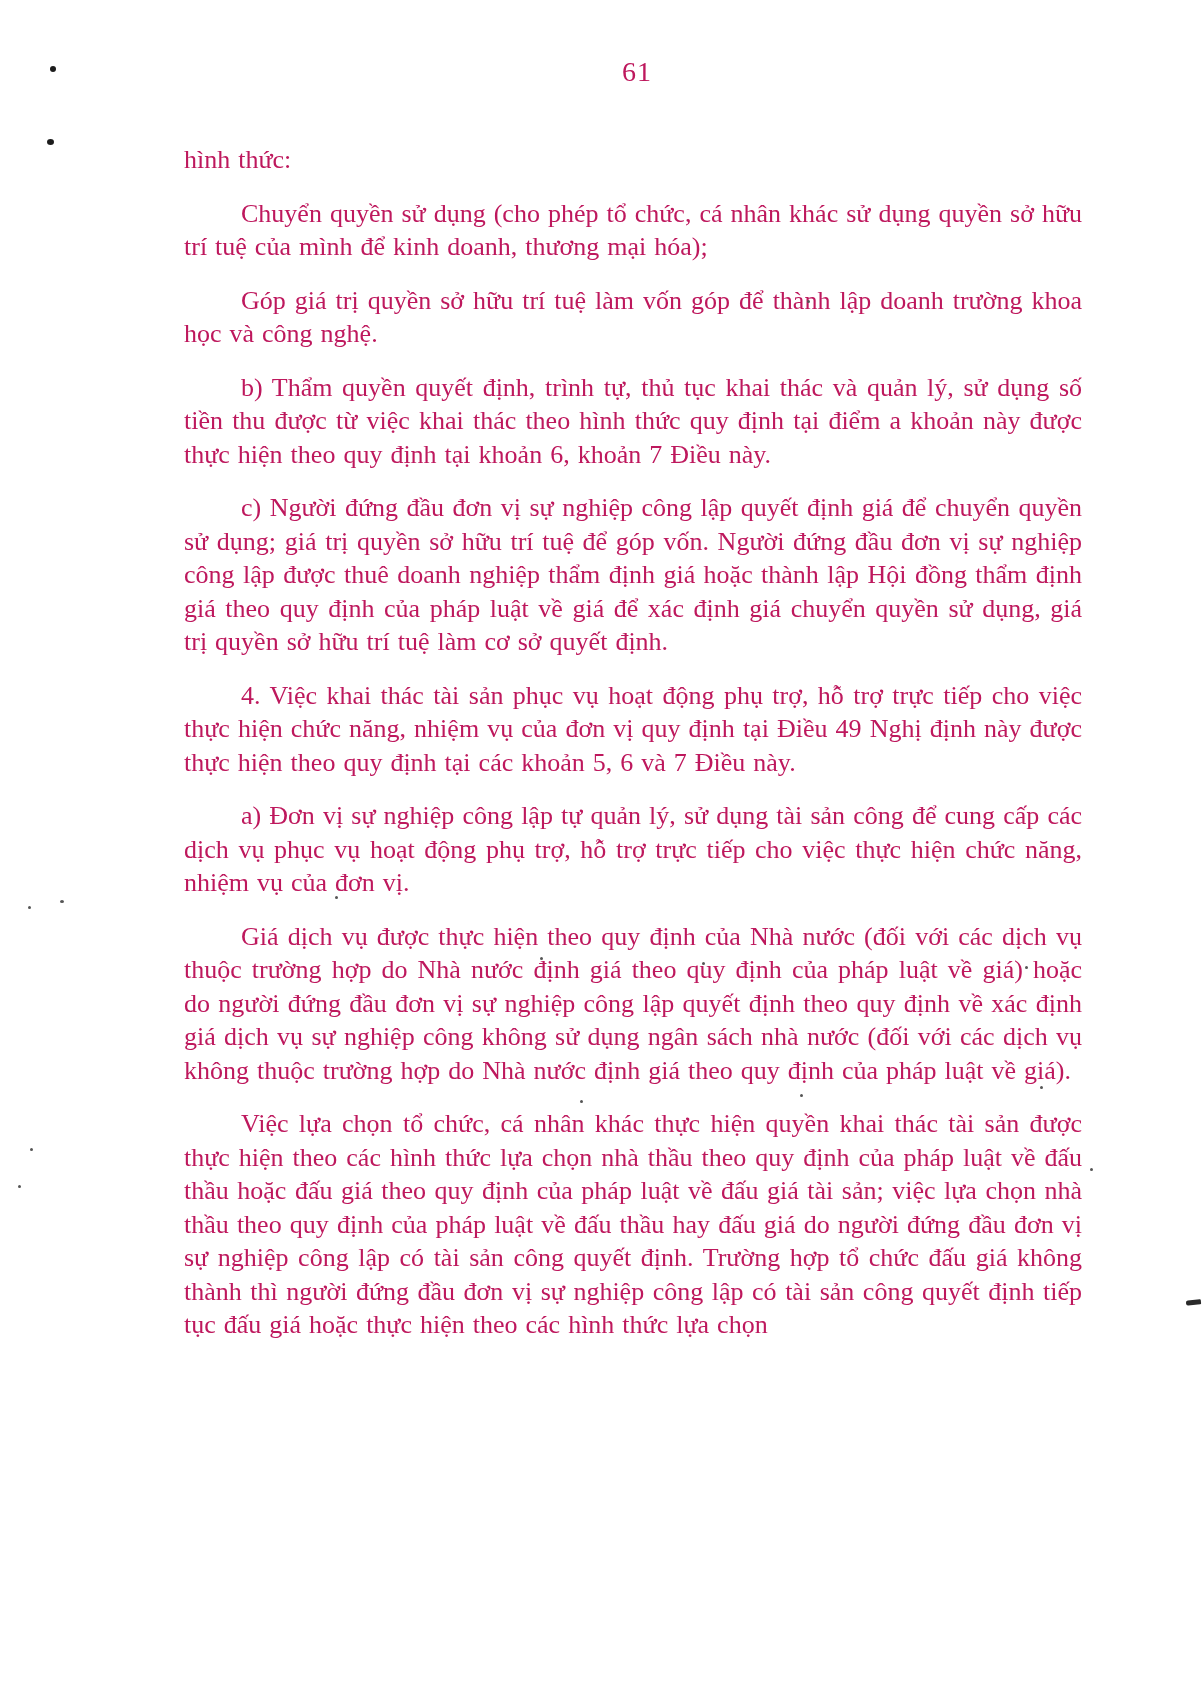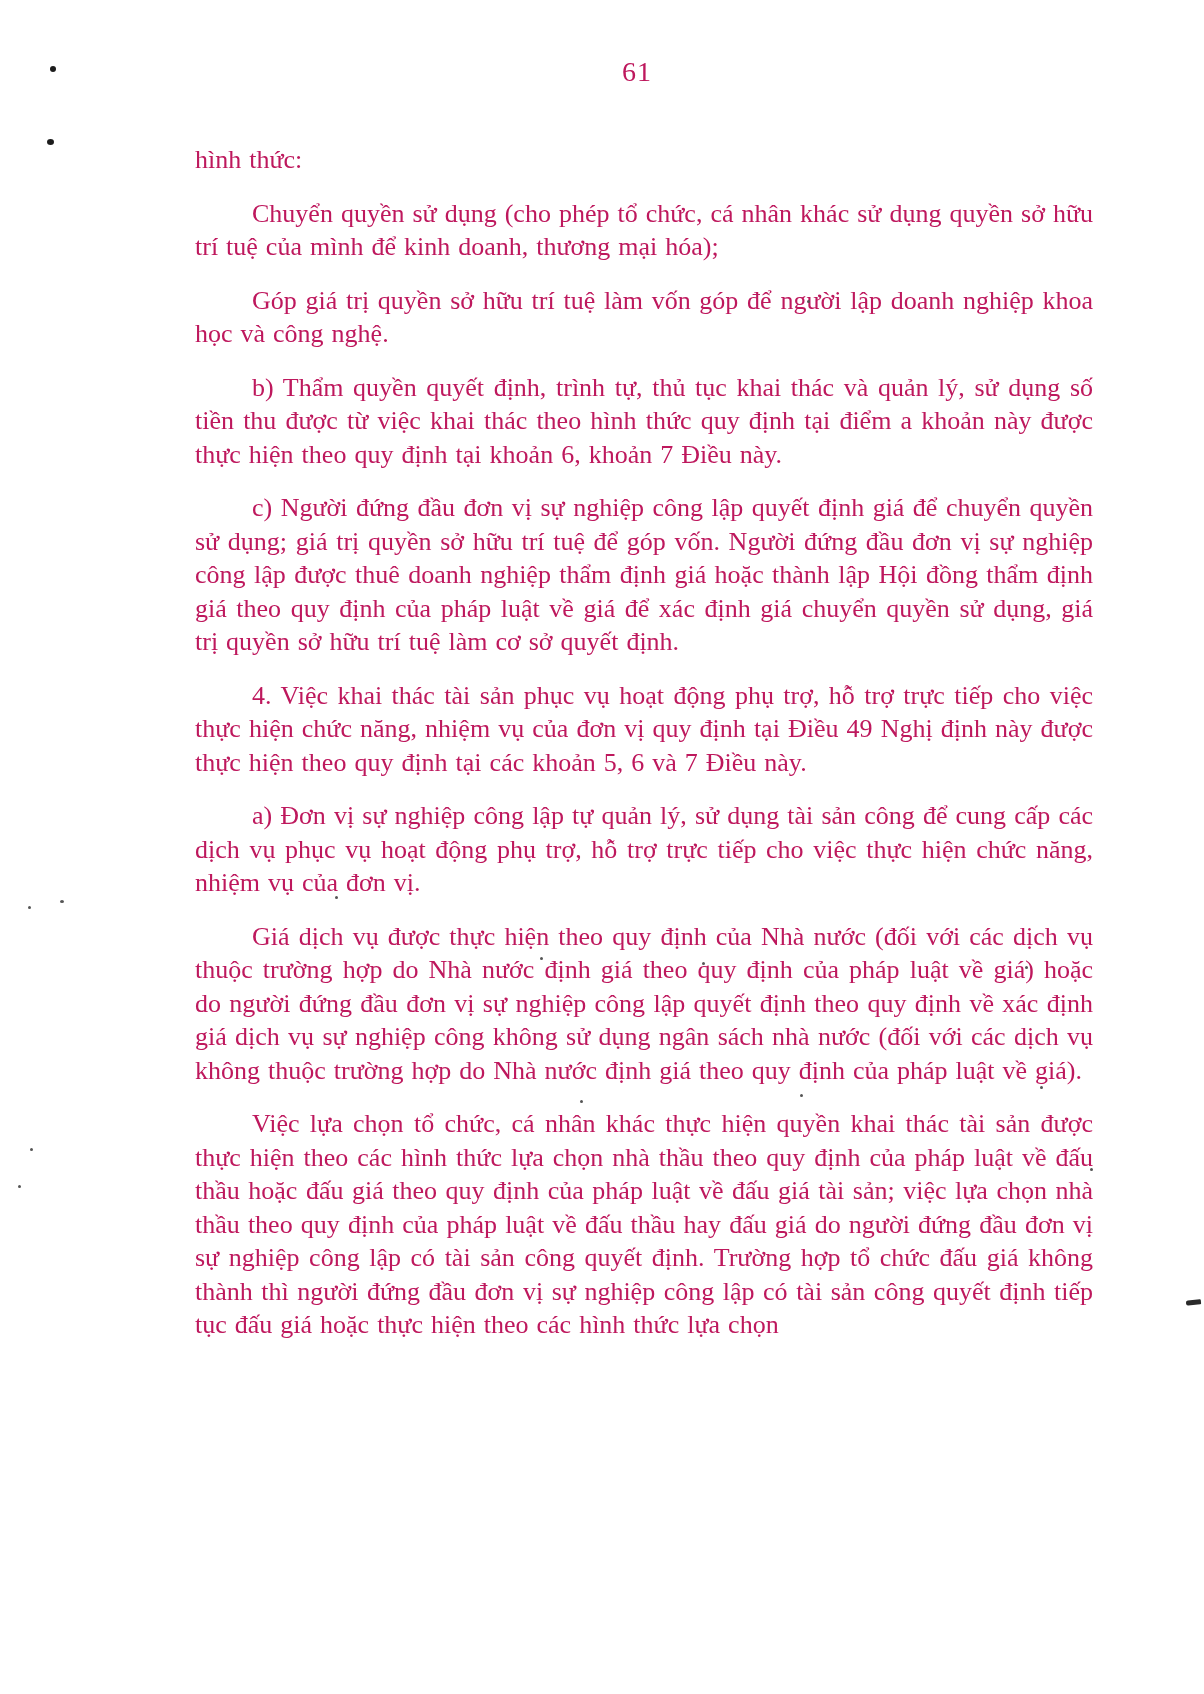--- a/index.html
+++ b/index.html
@@ -21,21 +21,21 @@
     top: 56px;
     left: 188px;
     width: 898px;
     text-align: center;
     font-size: 28px;
     letter-spacing: 1px;
   }
   .text-block {
     position: absolute;
     top: 143px;
-    left: 195px;
+    left: 184px;
     width: 898px;
     font-size: 26px;
     line-height: 33.5px;
     text-align: justify;
   }
   .para {
     margin: 20px 0 0 0;
     text-indent: 57px;
     word-spacing: 1.5px;
   }
@@ -69,21 +69,21 @@
 <div class="page">
 
   <div class="page-number">61</div>
 
   <div class="text-block">
 
       <p class="para no-indent">hình thức:</p>
 
       <p class="para">Chuyển quyền sử dụng (cho phép tổ chức, cá nhân khác sử dụng quyền sở hữu trí tuệ của mình để kinh doanh, thương mại hóa);</p>
 
-      <p class="para">Góp giá trị quyền sở hữu trí tuệ làm vốn góp để người lập doanh nghiệp khoa học và công nghệ.</p>
+      <p class="para">Góp giá trị quyền sở hữu trí tuệ làm vốn góp để thành lập doanh trường khoa học và công nghệ.</p>
 
       <p class="para">b) Thẩm quyền quyết định, trình tự, thủ tục khai thác và quản lý, sử dụng số tiền thu được từ việc khai thác theo hình thức quy định tại điểm a khoản này được thực hiện theo quy định tại khoản 6, khoản 7 Điều này.</p>
 
       <p class="para">c) Người đứng đầu đơn vị sự nghiệp công lập quyết định giá để chuyển quyền sử dụng; giá trị quyền sở hữu trí tuệ để góp vốn. Người đứng đầu đơn vị sự nghiệp công lập được thuê doanh nghiệp thẩm định giá hoặc thành lập Hội đồng thẩm định giá theo quy định của pháp luật về giá để xác định giá chuyển quyền sử dụng, giá trị quyền sở hữu trí tuệ làm cơ sở quyết định.</p>
 
       <p class="para">4. Việc khai thác tài sản phục vụ hoạt động phụ trợ, hỗ trợ trực tiếp cho việc thực hiện chức năng, nhiệm vụ của đơn vị quy định tại Điều 49 Nghị định này được thực hiện theo quy định tại các khoản 5, 6 và 7 Điều này.</p>
 
 
       <p class="para">a) Đơn vị sự nghiệp công lập tự quản lý, sử dụng tài sản công để cung cấp các dịch vụ phục vụ hoạt động phụ trợ, hỗ trợ trực tiếp cho việc thực hiện chức năng, nhiệm vụ của đơn vị.</p>
 

